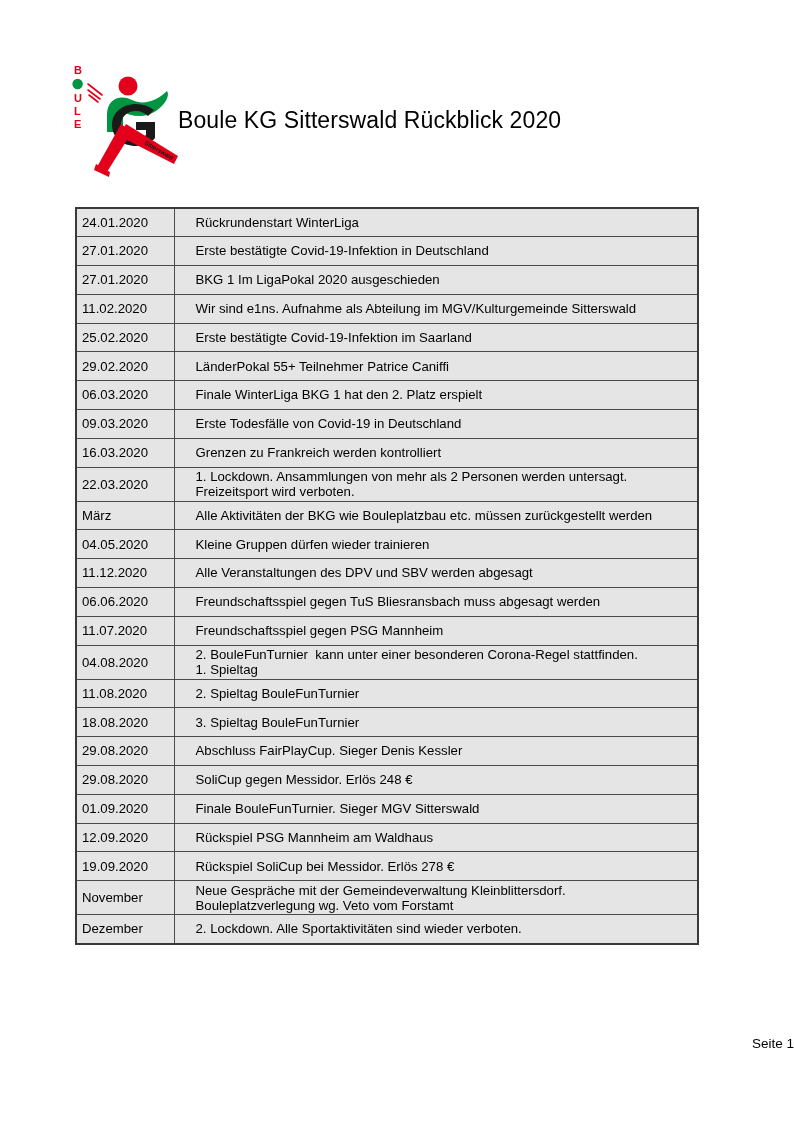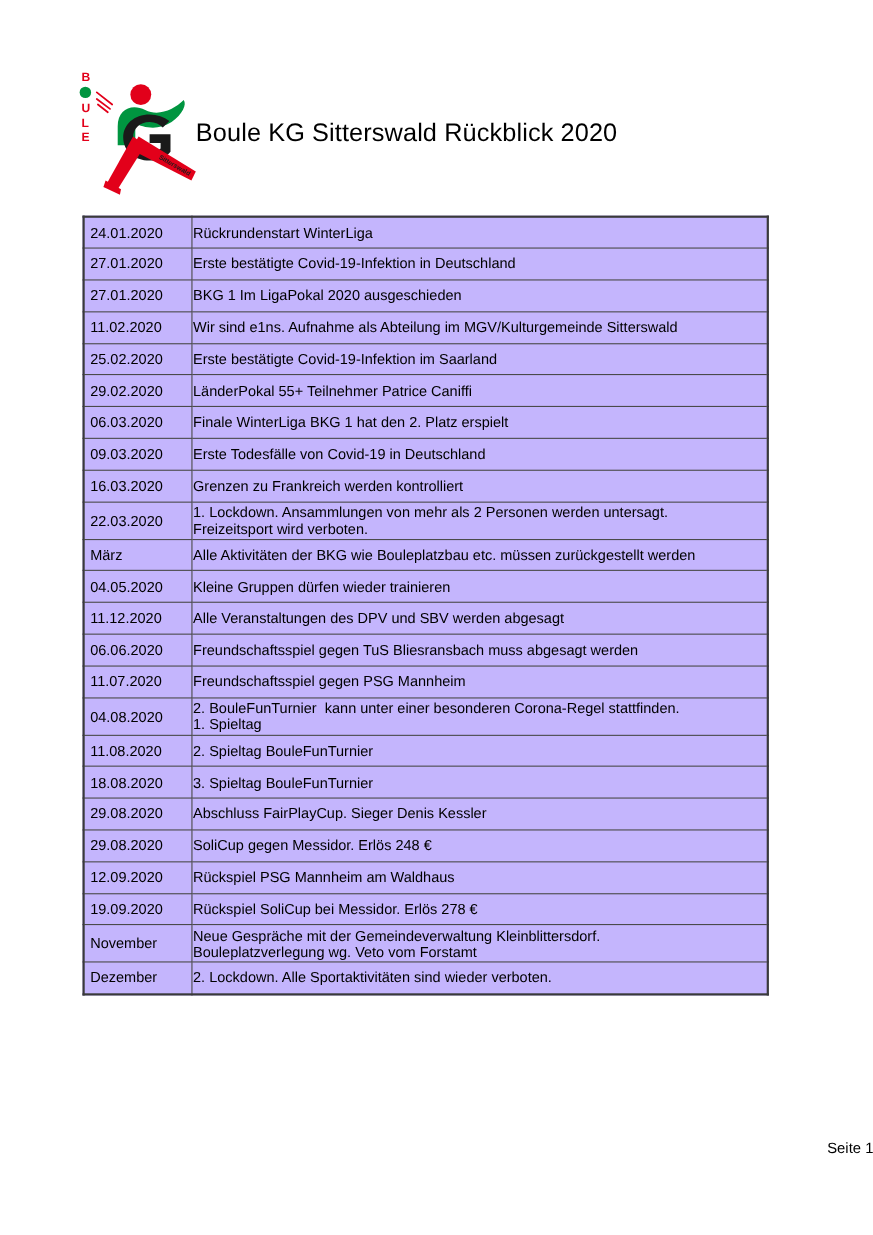--- a/index.html
+++ b/index.html
@@ -52,25 +52,25 @@
     font-weight: normal;
     letter-spacing: 0.1px;
     white-space: nowrap;
     color: #000;
   }
 
   
   .timeline-table {
     position: absolute;
     left: 75px;
-    top: 196px;
+    top: 207px;
     width: 622px;
     border-collapse: collapse;
     table-layout: fixed;
-    background: #c4b5fd;
+    background: #e5e5e5;
   }
 
   .timeline-table td {
     border: 1px solid #4a4a4a;
     padding: 0 0 0 4px;
     font-size: 13.2px;
     line-height: 15.5px;
     vertical-align: middle;
     color: #000;
     height: 28.8px;
@@ -78,21 +78,21 @@
     white-space: pre-wrap;
     overflow: hidden;
   }
 
   .timeline-table td.c-date {
     width: 98px;
     padding-left: 5px;
   }
   .timeline-table td.c-event {
     width: 524px;
-    padding-left: 1px;
+    padding-left: 21px;
   }
 
   .timeline-table tr.two-line td {
     height: 34px;
     line-height: 15.2px;
   }
 
   
   .timeline-table {
     border: 2px solid #3a3a3a;
@@ -231,20 +231,24 @@
         </tr>
         <tr>
           <td class="c-date">29.08.2020</td>
           <td class="c-event">Abschluss FairPlayCup. Sieger Denis Kessler</td>
         </tr>
         <tr>
           <td class="c-date">29.08.2020</td>
           <td class="c-event">SoliCup gegen Messidor. Erlös 248 €</td>
         </tr>
         <tr>
+          <td class="c-date">01.09.2020</td>
+          <td class="c-event">Finale BouleFunTurnier. Sieger MGV Sitterswald</td>
+        </tr>
+        <tr>
           <td class="c-date">12.09.2020</td>
           <td class="c-event">Rückspiel PSG Mannheim am Waldhaus</td>
         </tr>
         <tr>
           <td class="c-date">19.09.2020</td>
           <td class="c-event">Rückspiel SoliCup bei Messidor. Erlös 278 €</td>
         </tr>
         <tr class="two-line">
           <td class="c-date">November</td>
           <td class="c-event">Neue Gespräche mit der Gemeindeverwaltung Kleinblittersdorf.

